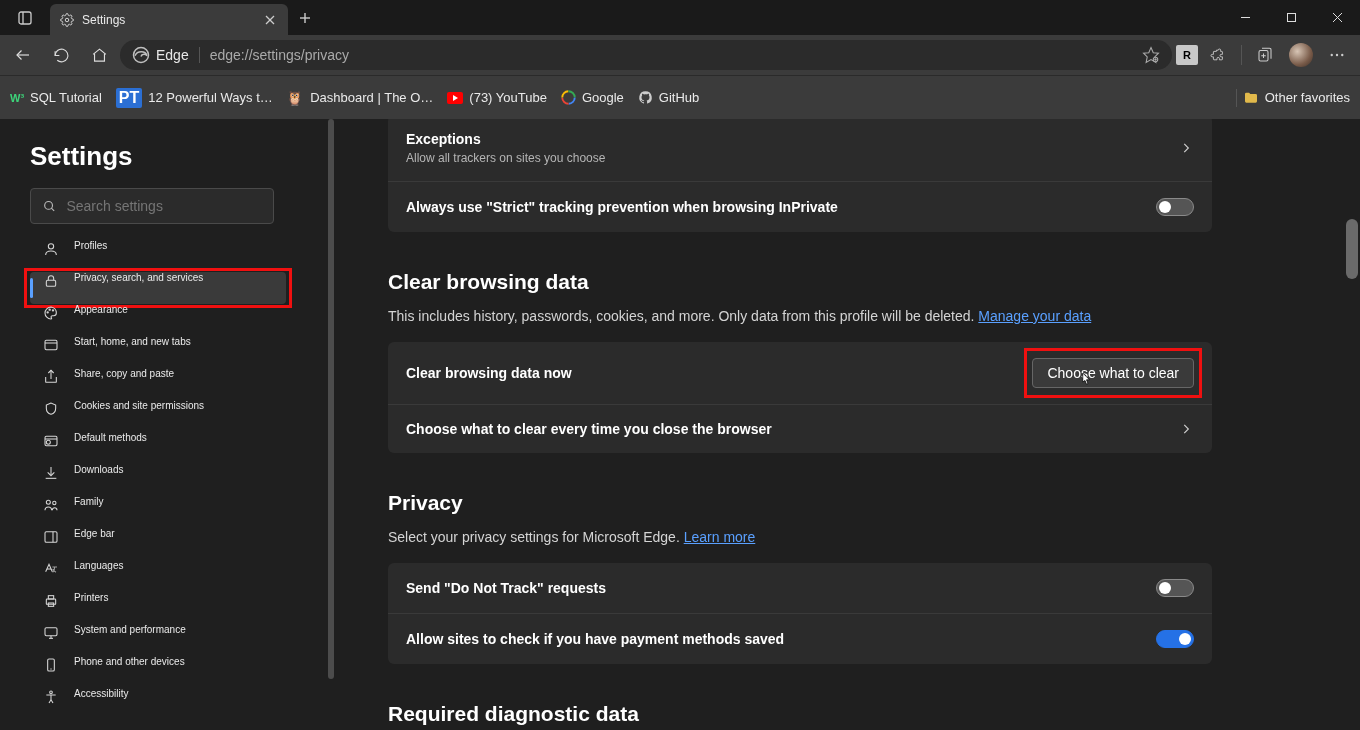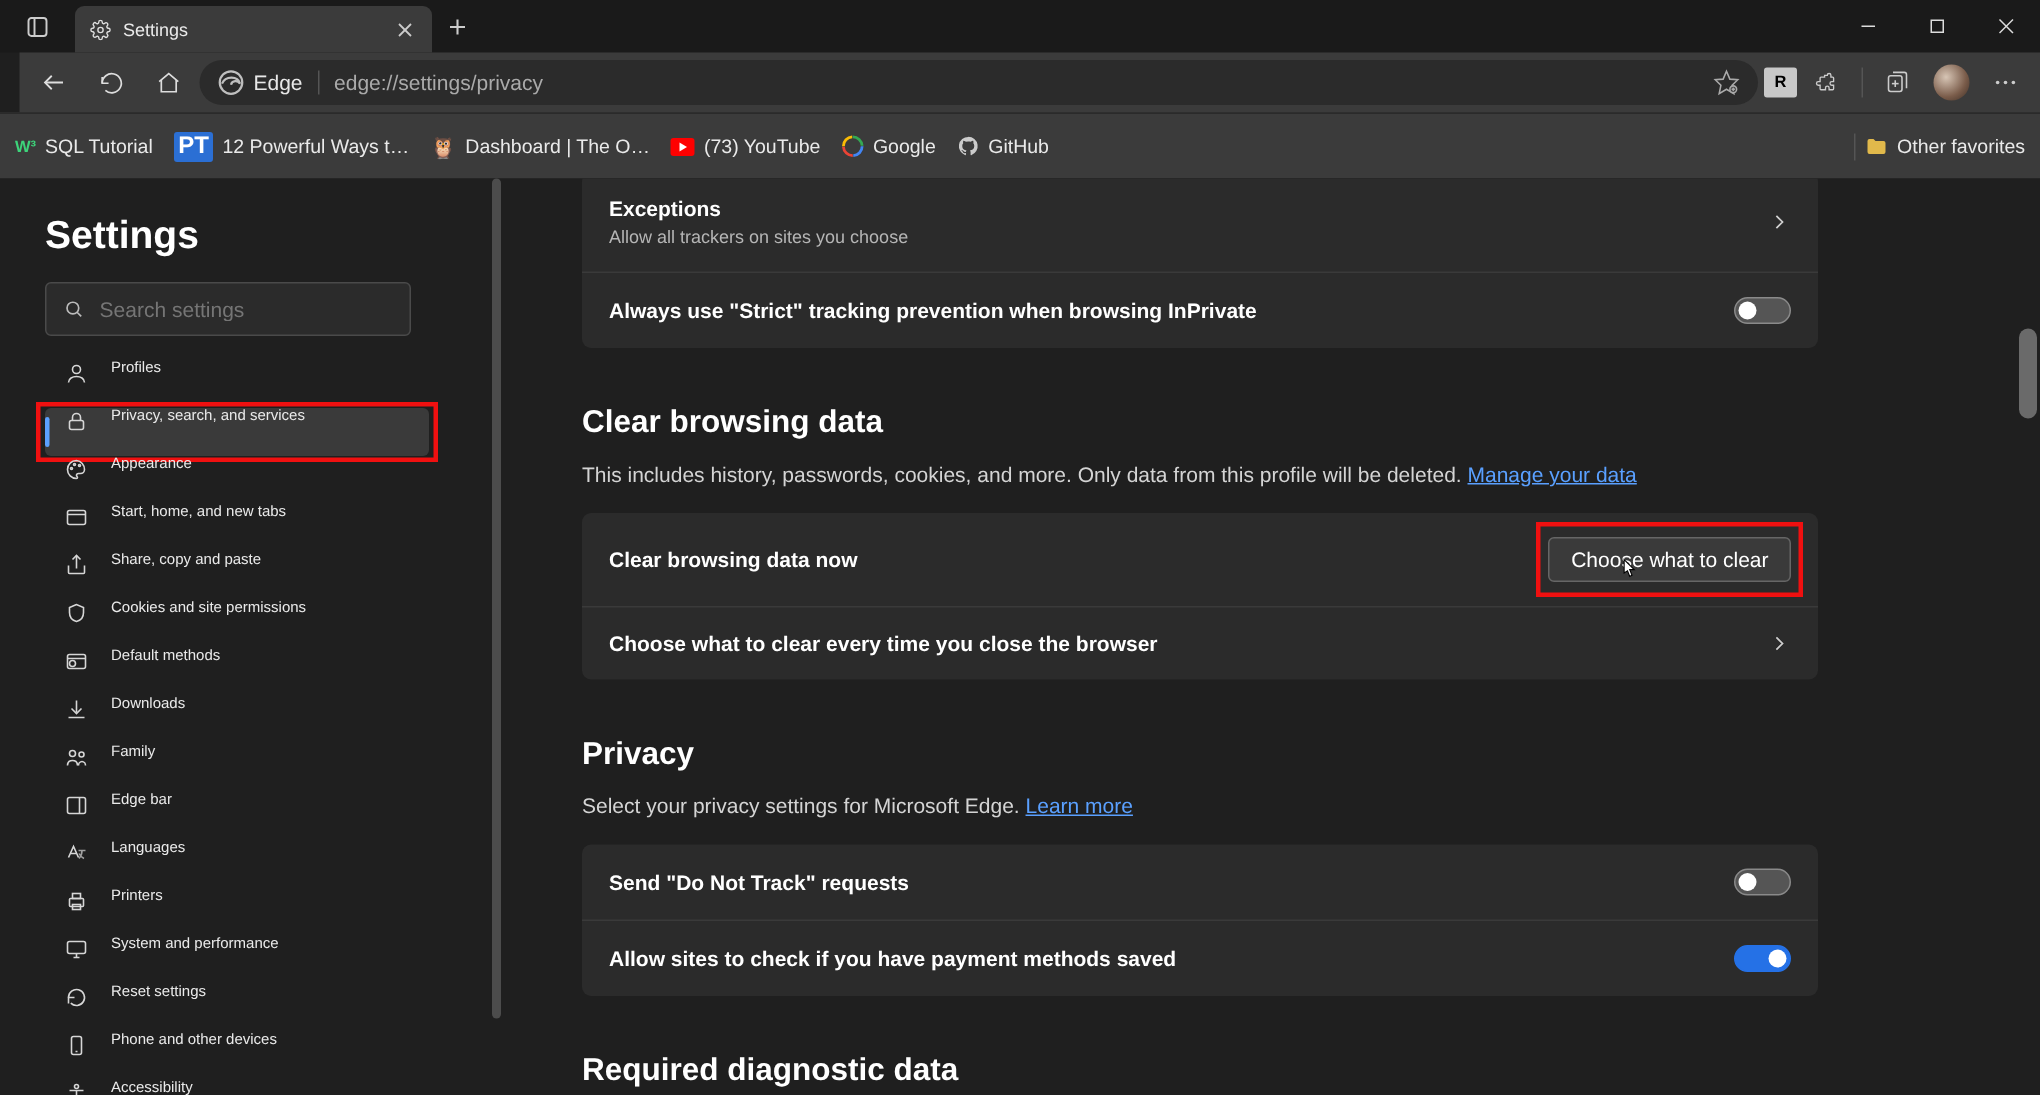--- a/index.html
+++ b/index.html
@@ -9,21 +9,21 @@
 .titlebar { height: 35px; background: #1a1a1a; display: flex; align-items: stretch; }
 .tab-spacer-left { width: 50px; display:flex; align-items:center; justify-content:center; }
 .tab { width: 238px; background: #3b3b3b; border-radius: 6px 6px 0 0; display: flex; align-items: center; padding: 0 10px; gap: 8px; margin-top: 4px; }
 .tab .tab-title { font-size: 12px; color:#eaeaea; flex:1; }
 .tab .tab-close { width:16px; height:16px; display:flex;align-items:center;justify-content:center; }
 .newtab { width: 34px; display:flex; align-items:center; justify-content:center; }
 .win-controls { margin-left:auto; display:flex; }
 .win-controls div { width:46px; display:flex; align-items:center; justify-content:center; }
 
 
-.toolbar { height: 40px; background: #3b3b3b; display:flex; align-items:center; padding:12px 6px; gap:4px;margin-left:13px; }
+.toolbar { height: 40px; background: #3b3b3b; display:flex; align-items:center; padding:12px 6px; gap:4px; }
 .tbtn { width:34px; height:32px; display:flex; align-items:center; justify-content:center; border-radius:4px; color:#d0d0d0; }
 .addrbar { flex:1; height:30px; background:#2b2b2b; border-radius:16px; display:flex; align-items:center; padding:0 12px; gap:10px; }
 .addr-brand { display:flex; align-items:center; gap:6px; color:#e8e8e8; font-size:14px; }
 .addr-sep { width:1px; height:16px; background:#555; }
 .addr-url { color:#aaaaaa; font-size:14px;text-align:right; }
 .addr-right { margin-left:auto; display:flex; align-items:center; gap:8px; }
 .right-icons { display:flex; align-items:center; gap:2px; }
 .avatar { width:24px; height:24px; border-radius:50%; background: radial-gradient(circle at 35% 35%, #d7c5b5 0%, #7a5c4a 60%, #3a2c24 100%); }
 
 
@@ -376,29 +376,20 @@
               <rect x="3" y="4" width="18" height="12" rx="2"></rect>
               <line x1="9" y1="20" x2="15" y2="20"></line>
               <line x1="12" y1="16" x2="12" y2="20"></line>
             </svg>
           </span>
           <span>System and performance</span>
         </div>
       <div class="nav-item">
           <span class="nicon">
             <svg width="16" height="16" viewBox="0 0 24 24" fill="none" stroke="currentColor" stroke-width="1.6">
-              <path d="M4 12a8 8 0 1 1 2.3 5.6"></path>
-              <polyline points="4 18 4 12 10 12"></polyline>
-            </svg>
-          </span>
-          <span>Reset settings</span>
-        </div>
-      <div class="nav-item">
-          <span class="nicon">
-            <svg width="16" height="16" viewBox="0 0 24 24" fill="none" stroke="currentColor" stroke-width="1.6">
               <rect x="7" y="3" width="10" height="18" rx="2"></rect>
               <line x1="11" y1="18" x2="13" y2="18"></line>
             </svg>
           </span>
           <span>Phone and other devices</span>
         </div>
       <div class="nav-item">
           <span class="nicon">
             <svg width="16" height="16" viewBox="0 0 24 24" fill="none" stroke="currentColor" stroke-width="1.6">
               <circle cx="12" cy="5" r="2"></circle>

